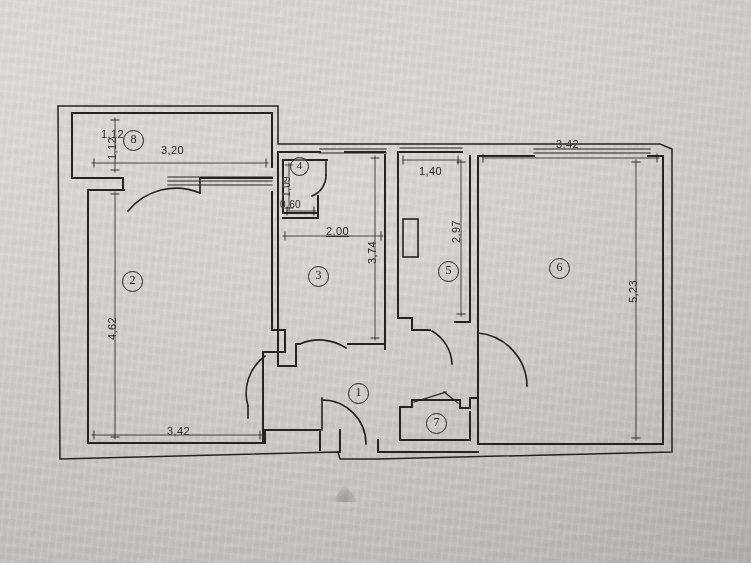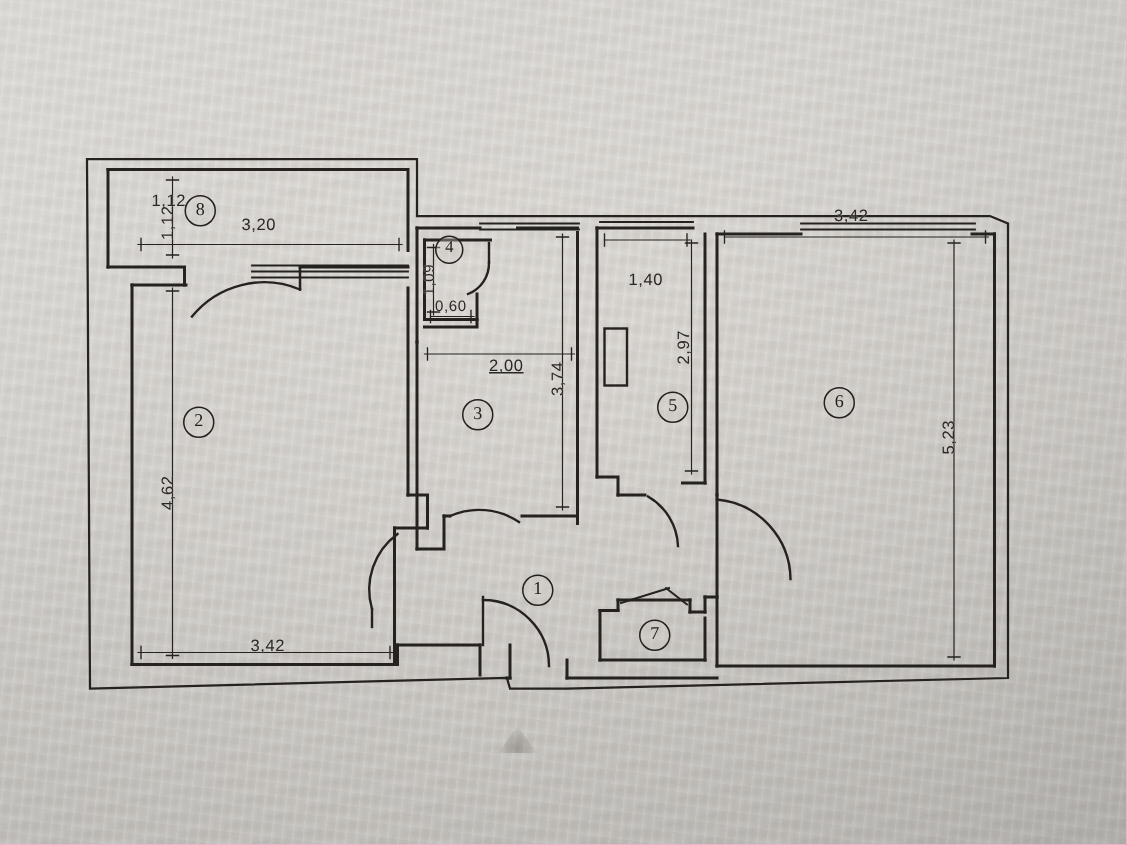--- a/index.html
+++ b/index.html
@@ -291,28 +291,28 @@
   <div class="dim-label" style="left:161px; top:144px;text-align:center;">3,20</div>
 
   <div style="position:absolute;left:106px;top:340px;">
     <div class="dim-label vert" style="left:0;top:0;">4,62</div>
   </div>
   <div class="dim-label" style="left:167px; top:425px;">3,42</div>
 
   <div style="position:absolute;left:281px;top:197px;">
     <div class="dim-label vert" style="left:0;top:0;font-size:10px;">1,09</div>
   </div>
-  <div class="dim-label" style="left:290px; top:199px; font-size:10px;">0,60</div>
-
-  <div class="dim-label" style="left:326px; top:238px;text-decoration:underline;">2,00</div>
+  <div class="dim-label" style="left:280px; top:199px; font-size:10px;">0,60</div>
+
+  <div class="dim-label" style="left:326px; top:225px;text-decoration:underline;">2,00</div>
   <div style="position:absolute;left:366px;top:264px;">
     <div class="dim-label vert" style="left:0;top:0;">3,74</div>
   </div>
 
-  <div class="dim-label" style="left:419px; top:165px;margin-top:16px;">1,40</div>
+  <div class="dim-label" style="left:419px; top:165px;">1,40</div>
   <div style="position:absolute;left:450px;top:243px;">
     <div class="dim-label vert" style="left:0;top:0;">2,97</div>
   </div>
 
   <div class="dim-label" style="left:556px; top:138px;">3,42</div>
   <div style="position:absolute;left:627px;top:303px;">
     <div class="dim-label vert" style="left:0;top:0;">5,23</div>
   </div>
 
   <div class="room-num" style="left:348px; top:383px;">1</div>

